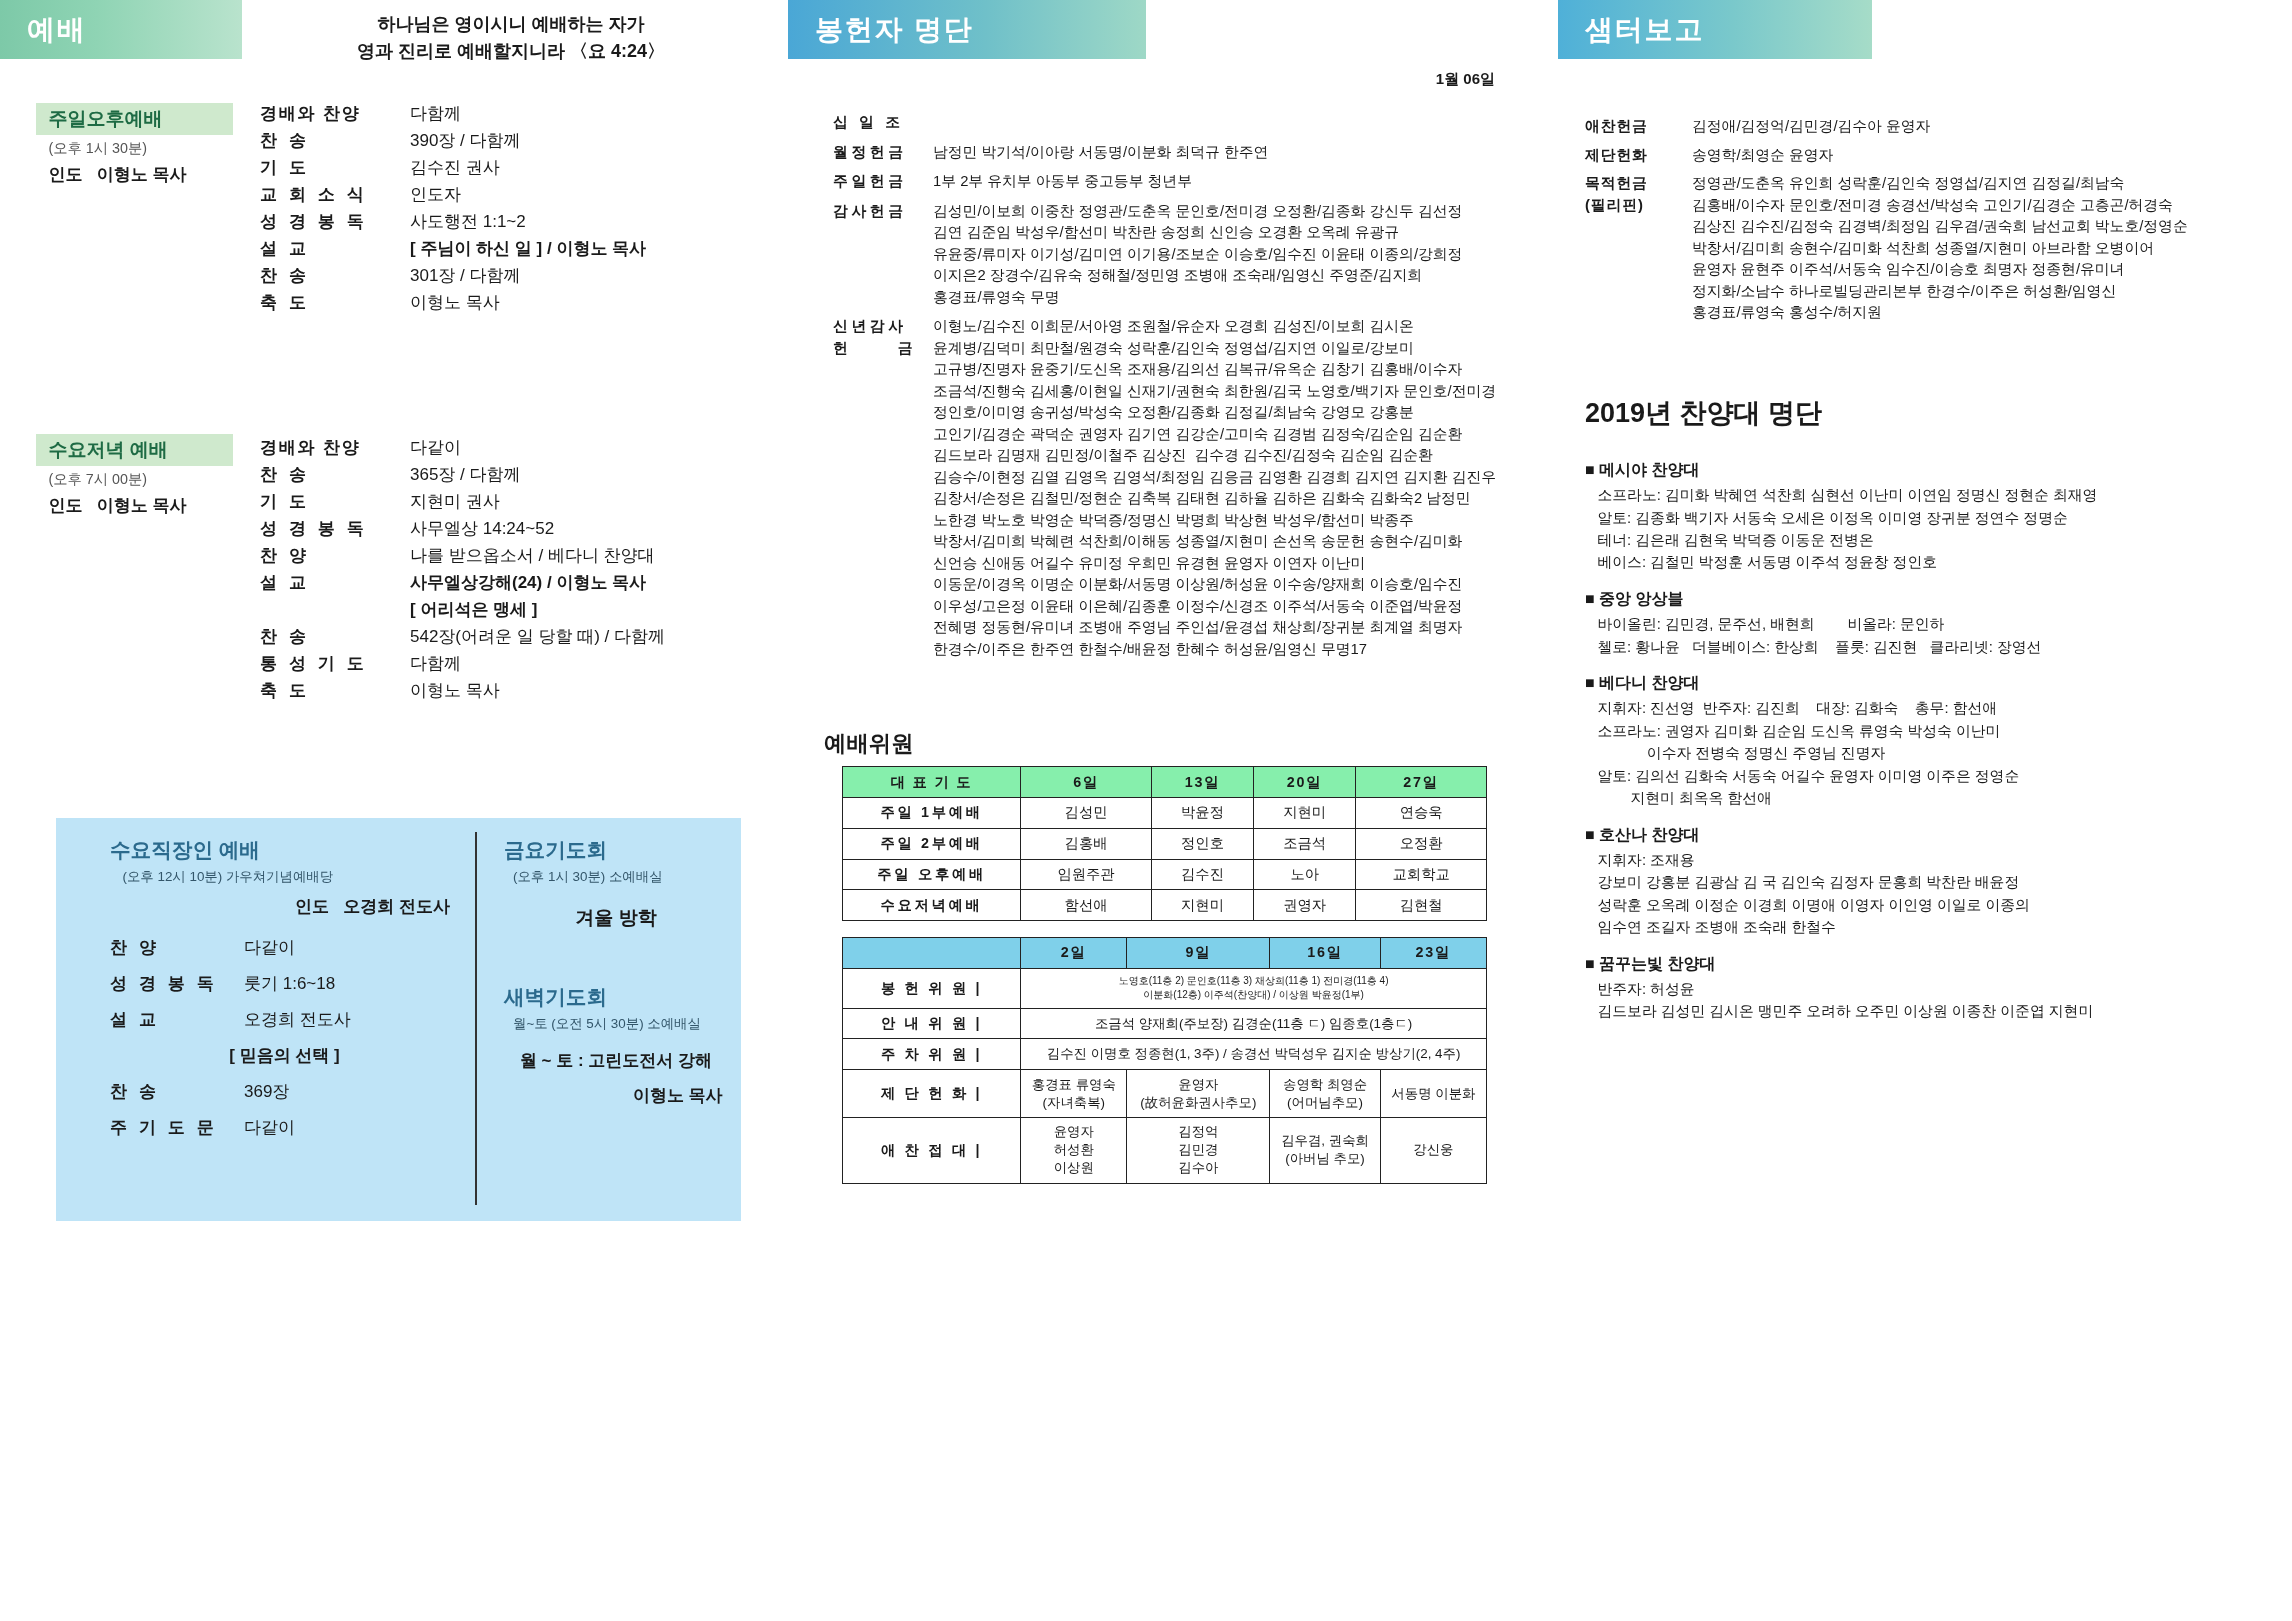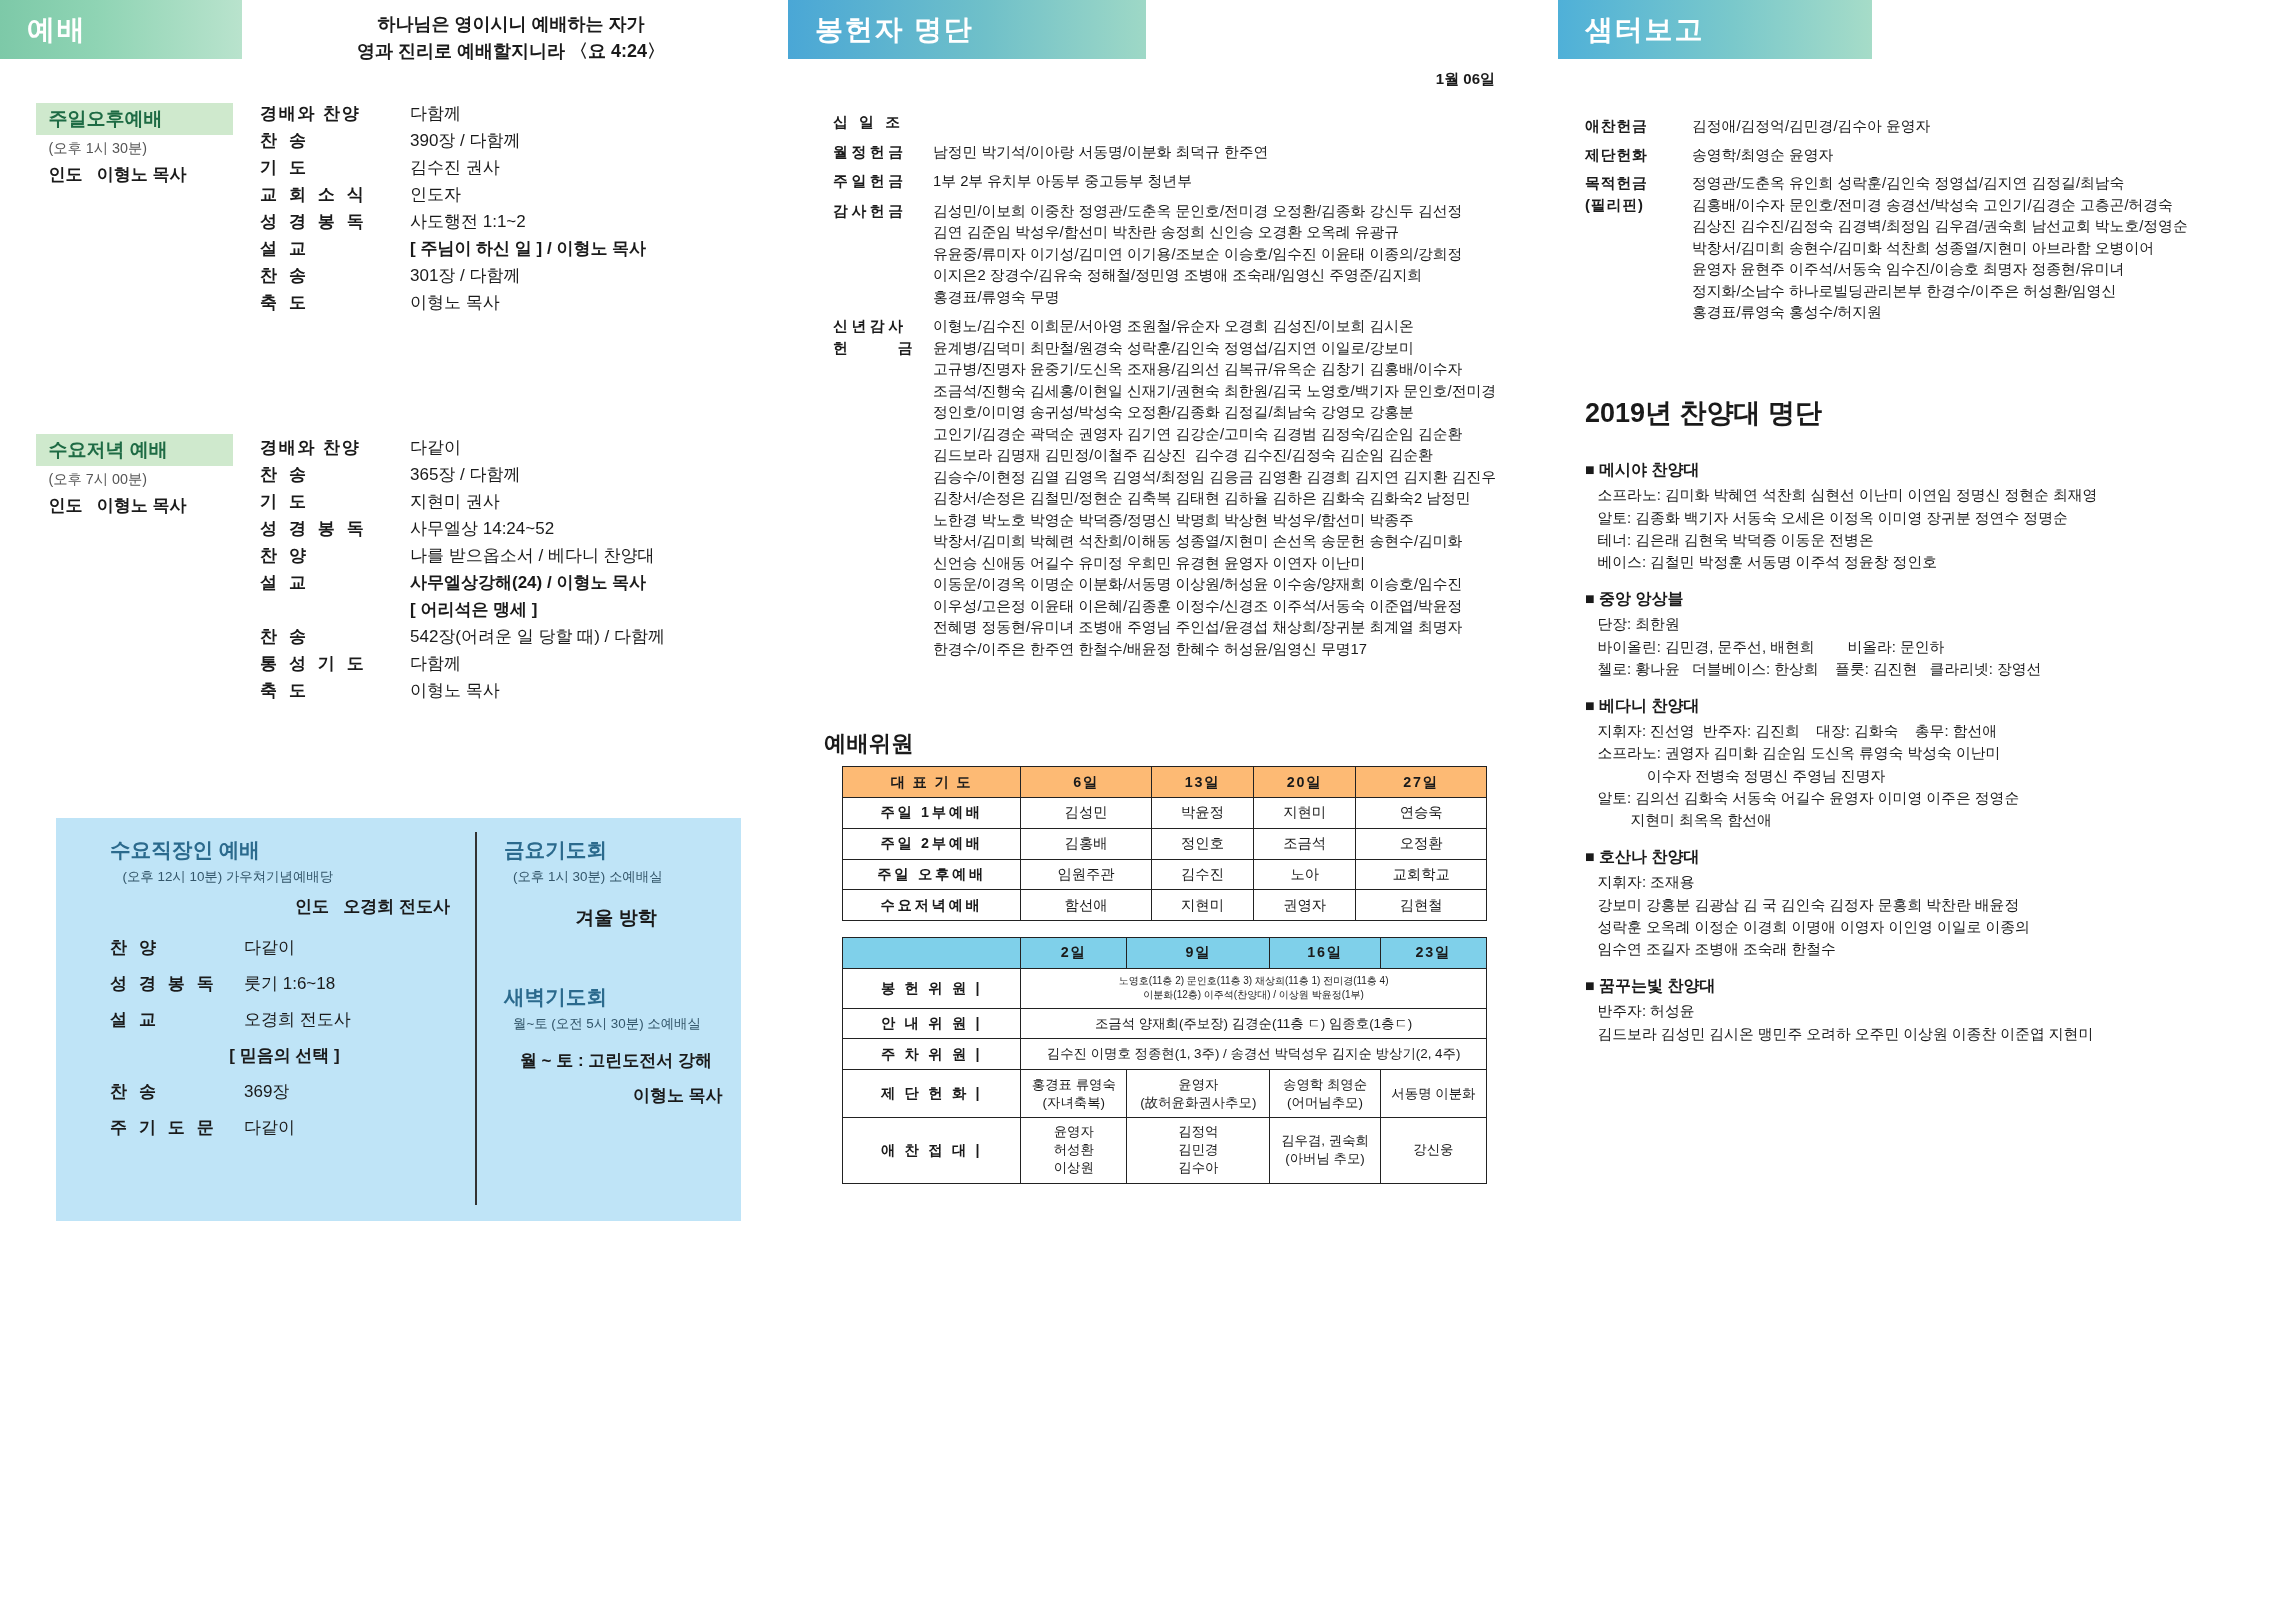--- a/index.html
+++ b/index.html
@@ -133,21 +133,21 @@
     font-size: 14.3px;
   }
   td, th {
     border: 0.9px solid #222;
     padding: 5.4px 3.6px;
     text-align: center;
     font-weight: normal;
     white-space: nowrap;
   }
   .tbl-head td {
-    background: #fdba74;
+    background: #86efac;
     font-weight: bold;
     letter-spacing: 1.8px;
   }
   .tbl-head2 td {
     background: #7fd0ea;
     font-weight: bold;
     letter-spacing: 1.8px;
   }
   .rowlabel {
     font-weight: bold;
@@ -531,21 +531,20 @@
       <div class="choir-block">
         <div class="choir-name">■ 메시야 찬양대</div>
         <div class="choir-line">소프라노: 김미화 박혜연 석찬희 심현선 이난미 이연임 정명신 정현순 최재영</div>
         <div class="choir-line">알토: 김종화 백기자 서동숙 오세은 이정옥 이미영 장귀분 정연수 정명순</div>
         <div class="choir-line">테너: 김은래 김현욱 박덕증 이동운 전병온</div>
         <div class="choir-line">베이스: 김철민 박정훈 서동명 이주석 정윤창 정인호</div>
       </div>
 
       <div class="choir-block">
         <div class="choir-name">■ 중앙 앙상블</div>
-        <div class="choir-line">단장: 최한원</div>
         <div class="choir-line">바이올린: 김민경, 문주선, 배현희        비올라: 문인하</div>
         <div class="choir-line">첼로: 황나윤   더블베이스: 한상희    플룻: 김진현   클라리넷: 장영선</div>
       </div>
 
       <div class="choir-block">
         <div class="choir-name">■ 베다니 찬양대</div>
         <div class="choir-line">지휘자: 진선영  반주자: 김진희    대장: 김화숙    총무: 함선애</div>
         <div class="choir-line">소프라노: 권영자 김미화 김순임 도신옥 류영숙 박성숙 이난미</div>
         <div class="choir-line">            이수자 전병숙 정명신 주영님 진명자</div>
         <div class="choir-line">알토: 김의선 김화숙 서동숙 어길수 윤영자 이미영 이주은 정영순</div>

